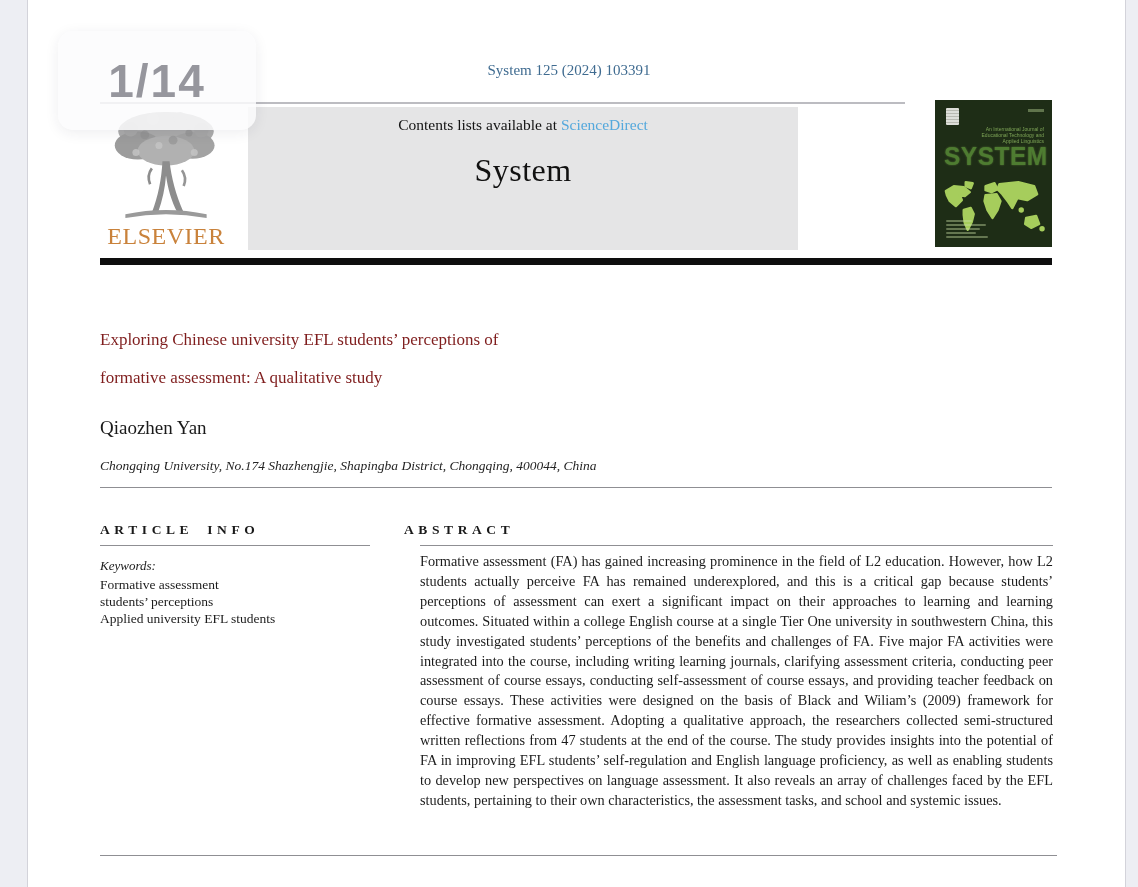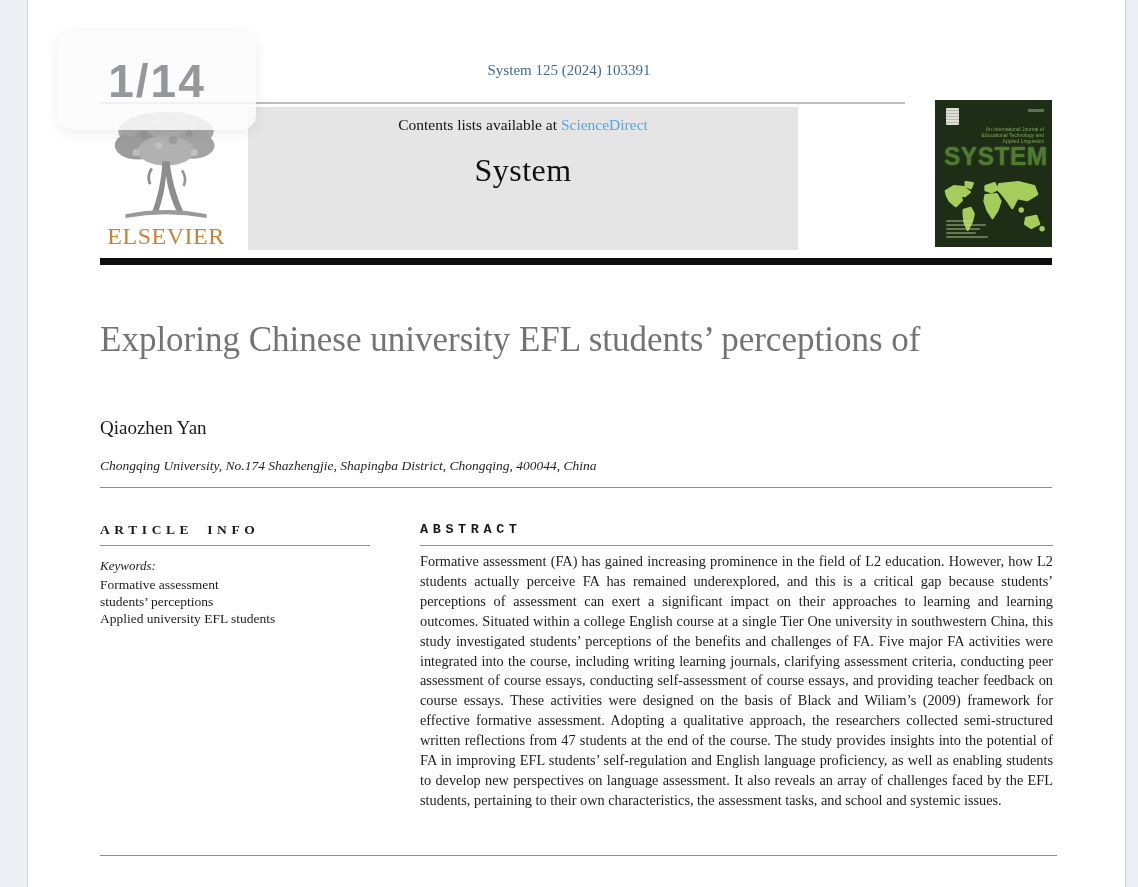--- a/index.html
+++ b/index.html
@@ -70,37 +70,37 @@
     text-shadow:0 0 2px rgba(125,170,75,0.55);
   }
   .cover-map{position:absolute;left:4px;top:80px;}
   .cover-editors{position:absolute;left:11px;bottom:7px;}
   .cover-editors .ed-line{height:2px;background:rgba(200,221,164,0.42);margin-bottom:2px;border-radius:1px;}
 
   .black-bar{position:absolute;left:100px;top:258px;width:952px;height:7px;background:#0e0e0e;z-index:6;}
 
   .article-title{
     position:absolute;left:100px;top:321px;z-index:6;
-    font-size:35px;line-height:38px;color:#737373;font-weight:400;margin:0;
+    font-size:17px;line-height:38px;color:#7f1d1d;font-weight:400;margin:0;
   }
   .article-author{position:absolute;left:100px;top:417px;font-size:19px;color:#1a1a1a;z-index:6;}
   .article-affiliation{position:absolute;left:100px;top:458px;font-size:13.5px;font-style:italic;color:#242424;z-index:6;}
 
   .rule{position:absolute;height:1.4px;background:#8f8f93;z-index:6;}
   .rule-affil{left:100px;top:487px;width:952px;}
   .rule-info{left:100px;top:545px;width:270px;}
   .rule-abs{left:420px;top:545px;width:633px;}
   .rule-bottom{left:100px;top:855px;width:957px;}
 
   .section-heading{
     position:absolute;top:522px;z-index:6;font-size:13.5px;font-weight:700;color:#191919;
     letter-spacing:0.34em;word-spacing:0.45em;
   }
   .heading-info{left:100px;}
-  .heading-abs{left:420px;font-family:Liberation Mono, monospace;}
+  .heading-abs{left:404px;}
 
   .keywords-label{position:absolute;left:100px;top:558px;font-size:13px;font-style:italic;color:#202020;z-index:6;}
   .keywords-list{position:absolute;left:100px;top:576px;font-size:13.5px;line-height:17px;color:#1c1c1c;z-index:6;}
 
   .abstract-text{
     position:absolute;left:420px;top:552px;width:633px;z-index:6;
     font-size:14.3px;line-height:19.9px;text-align:justify;color:#1b1b1b;
   }
 </style>
 </head>
@@ -178,20 +178,21 @@
     <div class="ed-line" style="width:34px"></div>
     <div class="ed-line" style="width:30px"></div>
     <div class="ed-line" style="width:42px"></div>
   </div>
 </div>
 
 <div class="black-bar"></div>
 
 <h1 class="article-title">
   <span>Exploring Chinese university EFL students’ perceptions of</span><br>
+  <span>formative assessment: A qualitative study</span>
 </h1>
 
 <div class="article-author">Qiaozhen Yan</div>
 <div class="article-affiliation">Chongqing University, No.174 Shazhengjie, Shapingba District, Chongqing, 400044, China</div>
 
 <div class="rule rule-affil"></div>
 
 <div class="section-heading heading-info">ARTICLE INFO</div>
 <div class="rule rule-info"></div>
 <div class="keywords-label">Keywords:</div>

